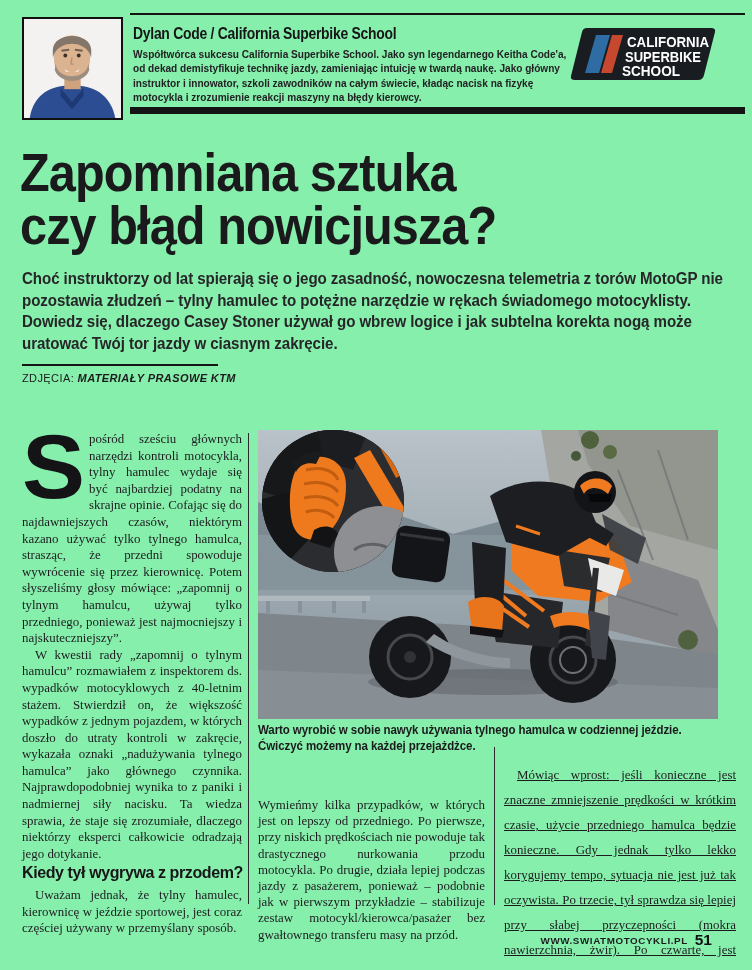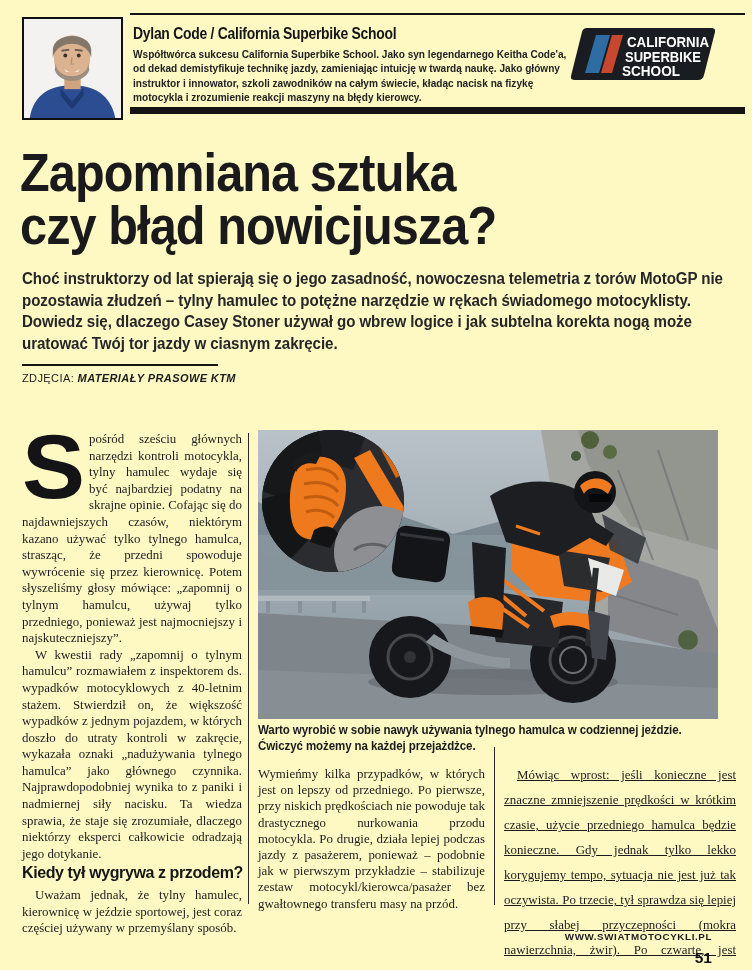--- a/index.html
+++ b/index.html
@@ -1,17 +1,17 @@
 <!DOCTYPE html>
 <html lang="pl"><head>
 <meta charset="utf-8">
 <style>
   html,body{margin:0;padding:0;background:#e8e8e8;}
   .page{
-    position:relative;width:752px;height:970px;background:#fef9c3;
+    position:relative;width:752px;height:970px;background:#86efac;
     margin:0 auto;overflow:hidden;
     font-family:"Liberation Sans",sans-serif;color:#1d1d1f;
   }
   .abs{position:absolute;}
   .rule{background:#141414;}
   
   .cx{transform:scaleX(0.87);transform-origin:0 0;}
   .cx80{transform:scaleX(0.9);transform-origin:0 0;}
 
   
@@ -27,41 +27,41 @@
   
   .headline{left:20px;top:146px;font-weight:700;font-size:54px;line-height:53px;letter-spacing:-1px;color:#1a1a1c;white-space:nowrap;}
   .lead{left:22px;top:268px;width:838px;font-size:17.4px;line-height:21.6px;font-weight:700;letter-spacing:-0.1px;color:#262628;}
   .credit-rule{left:22px;top:364px;width:196px;height:2px;}
   .credit{left:22px;top:372px;font-size:11px;letter-spacing:0.4px;color:#1b1b1d;white-space:nowrap;}
   .credit b{font-weight:700;font-style:italic;}
 
   
   .serif{font-family:"Liberation Serif",serif;font-size:12.9px;line-height:16.6px;text-align:justify;color:#1c1c1e;}
   .col1{left:22px;top:431px;width:220px;}
-  .col2{left:258px;top:766px;width:227px;line-height:16.2px;}
+  .col2{left:258px;top:797px;width:227px;line-height:16.2px;}
   .col3{left:504px;top:763px;width:232px;line-height:25px;text-decoration:underline;}
   .serif p{margin:0;}
   .serif p.ind{text-indent:13px;}
   .dropcap{
     float:left;font-family:"Liberation Sans",sans-serif;font-weight:700;
     font-size:90px;line-height:64px;height:64px;width:60px;margin:4px 7px 2px 0;
     color:#141416;transform:scaleX(1.05);transform-origin:0 0;
   }
   .subhead{font-family:"Liberation Sans",sans-serif;font-weight:700;font-size:16px;letter-spacing:-0.4px;margin:3px 0 5px 0;color:#161618;white-space:nowrap;}
   .vrule1{left:248px;top:433px;width:1px;height:471px;background:#2a2a2c;}
   .vrule2{left:494px;top:747px;width:1px;height:158px;background:#2a2a2c;}
   .arrow{font-family:"Liberation Sans",sans-serif;font-weight:700;font-size:14px;}
 
   
   .article-photo{left:258px;top:430px;width:460px;height:289px;overflow:hidden;background:#9aa5ad;}
   .article-photo svg{display:block;width:100%;height:100%;}
   .caption{left:258px;top:722px;width:500px;font-weight:700;font-size:12.8px;line-height:15.5px;letter-spacing:-0.1px;color:#1a1a1c;}
 
   
-  .footer{right:40px;top:931px;display:flex;align-items:flex-end;gap:7px;flex-direction:column;}
+  .footer{right:40px;top:931px;display:flex;align-items:center;gap:7px;}
   .footer .site{font-size:9.8px;font-weight:700;letter-spacing:0.6px;color:#1c1c1e;}
   .footer .pageno{font-size:15.5px;font-weight:700;color:#111113;}
 </style>
 </head>
 <body>
 
 <div class="page">
 
   <div class="abs rule thin-rule"></div>
 

